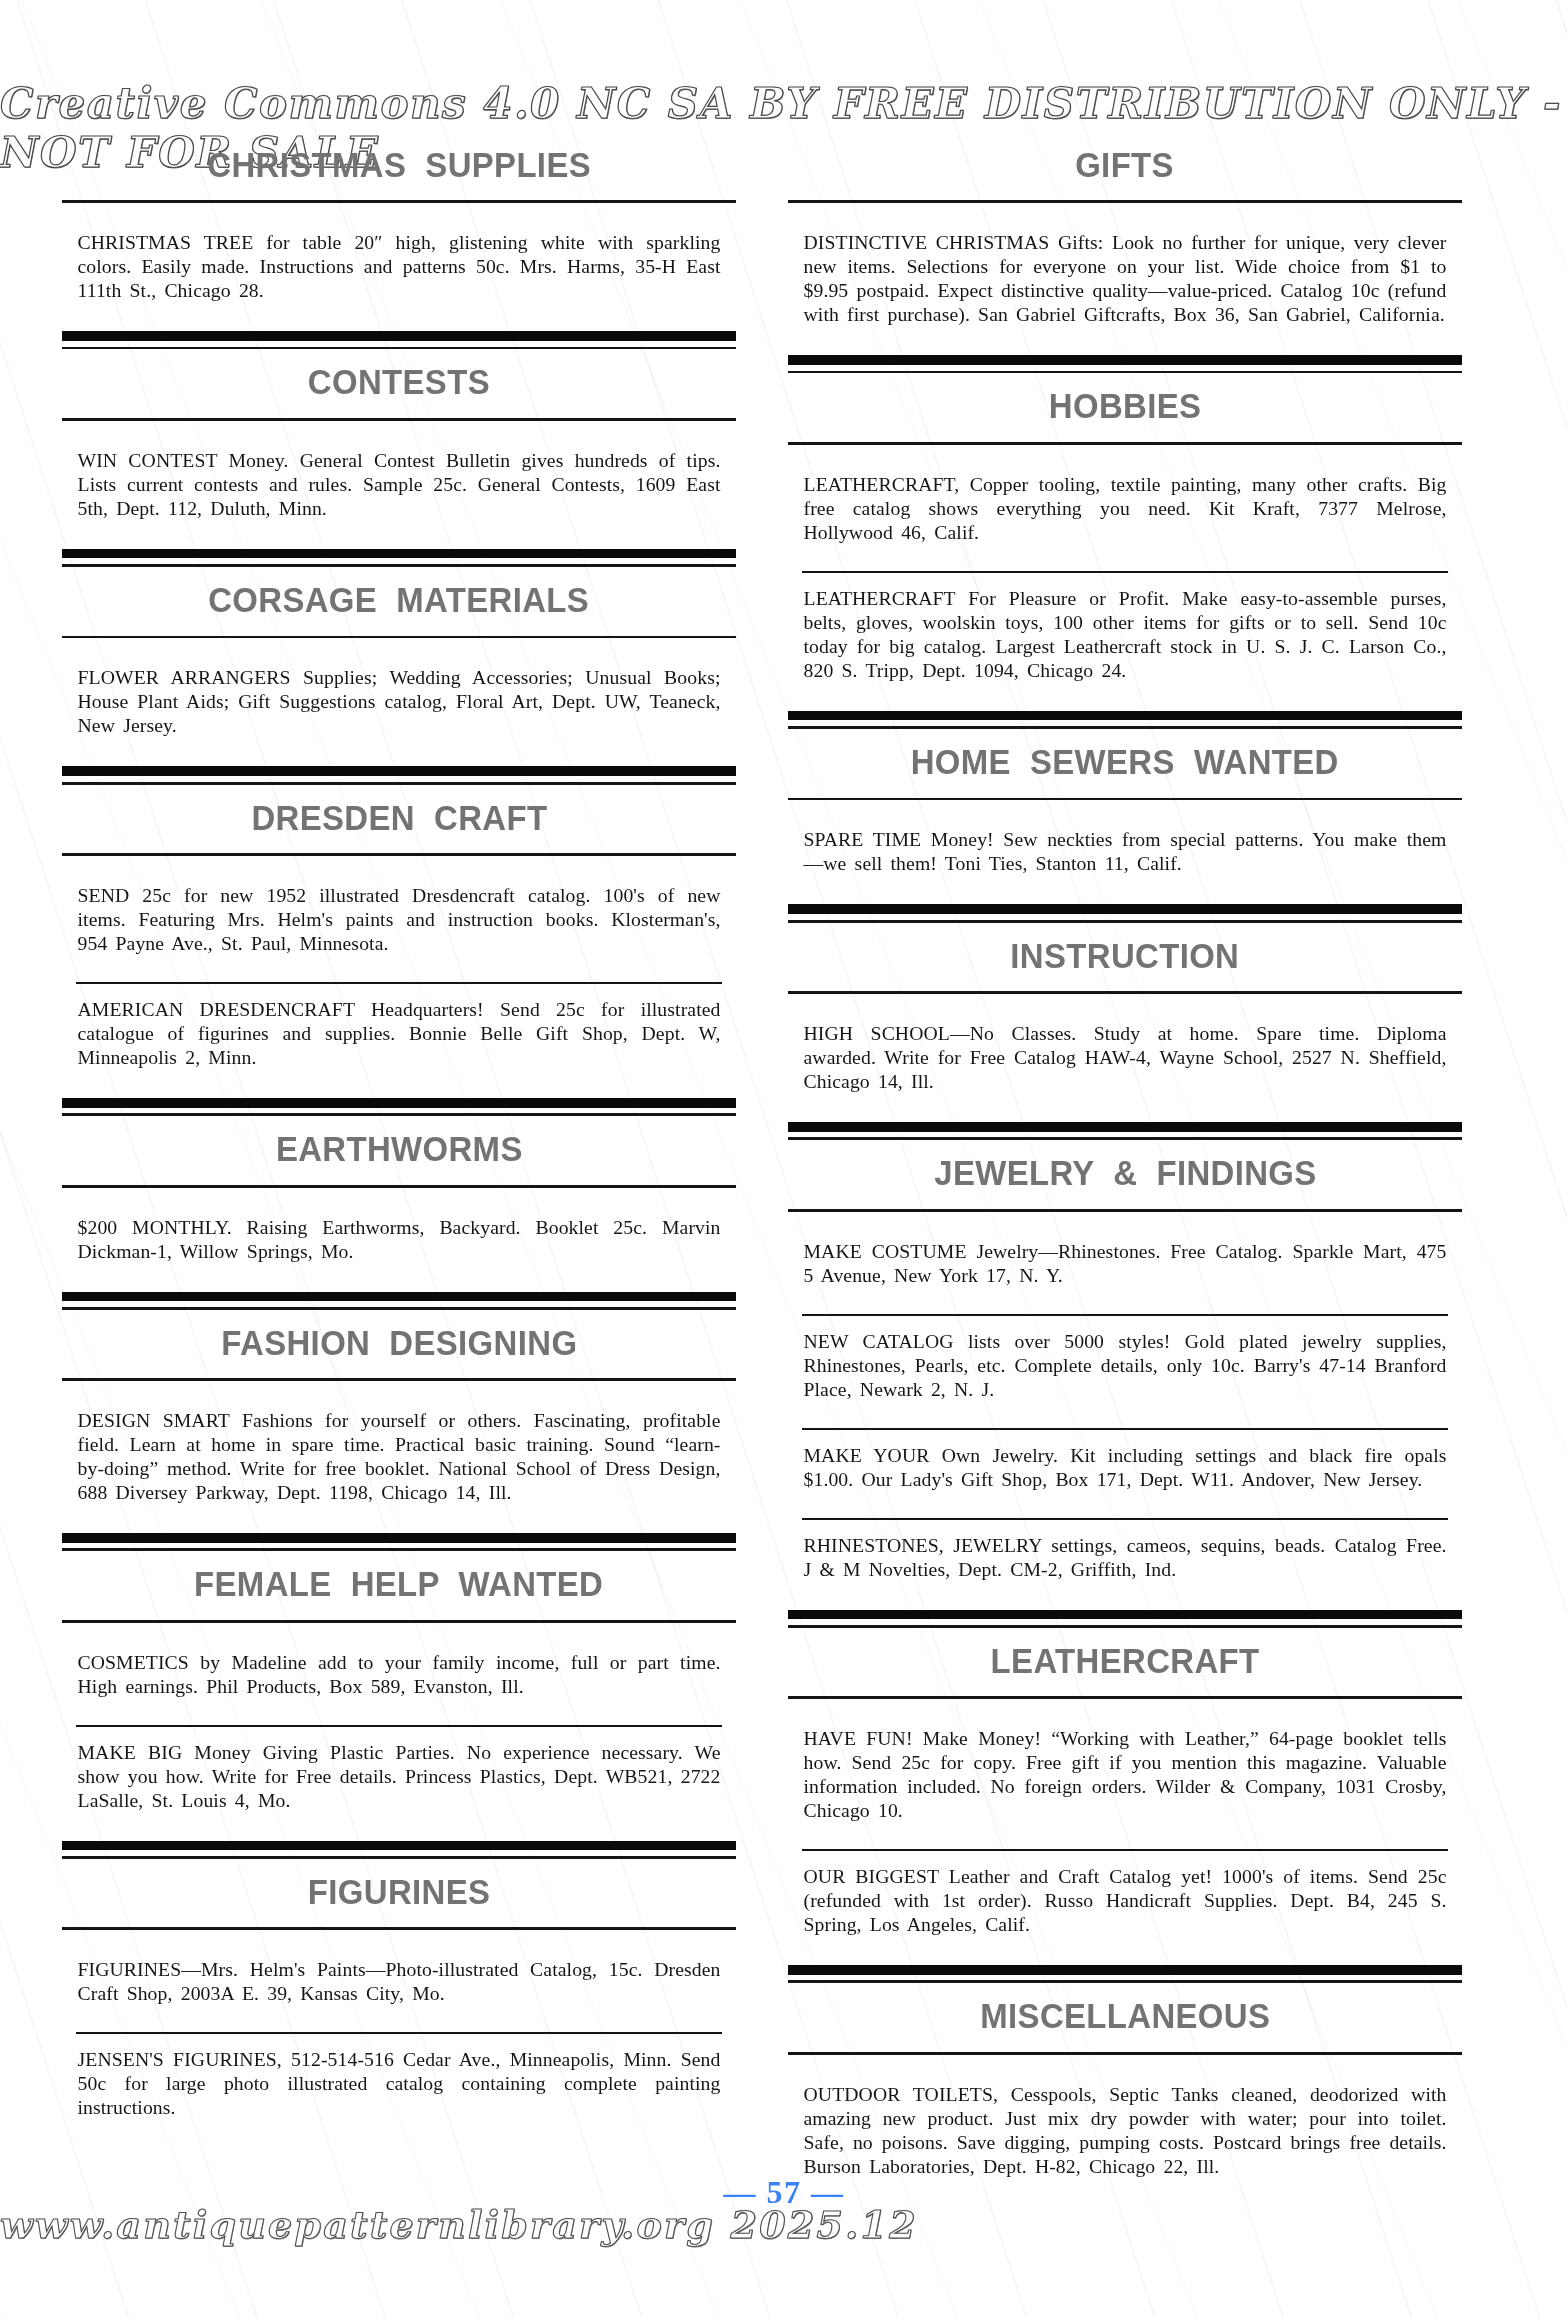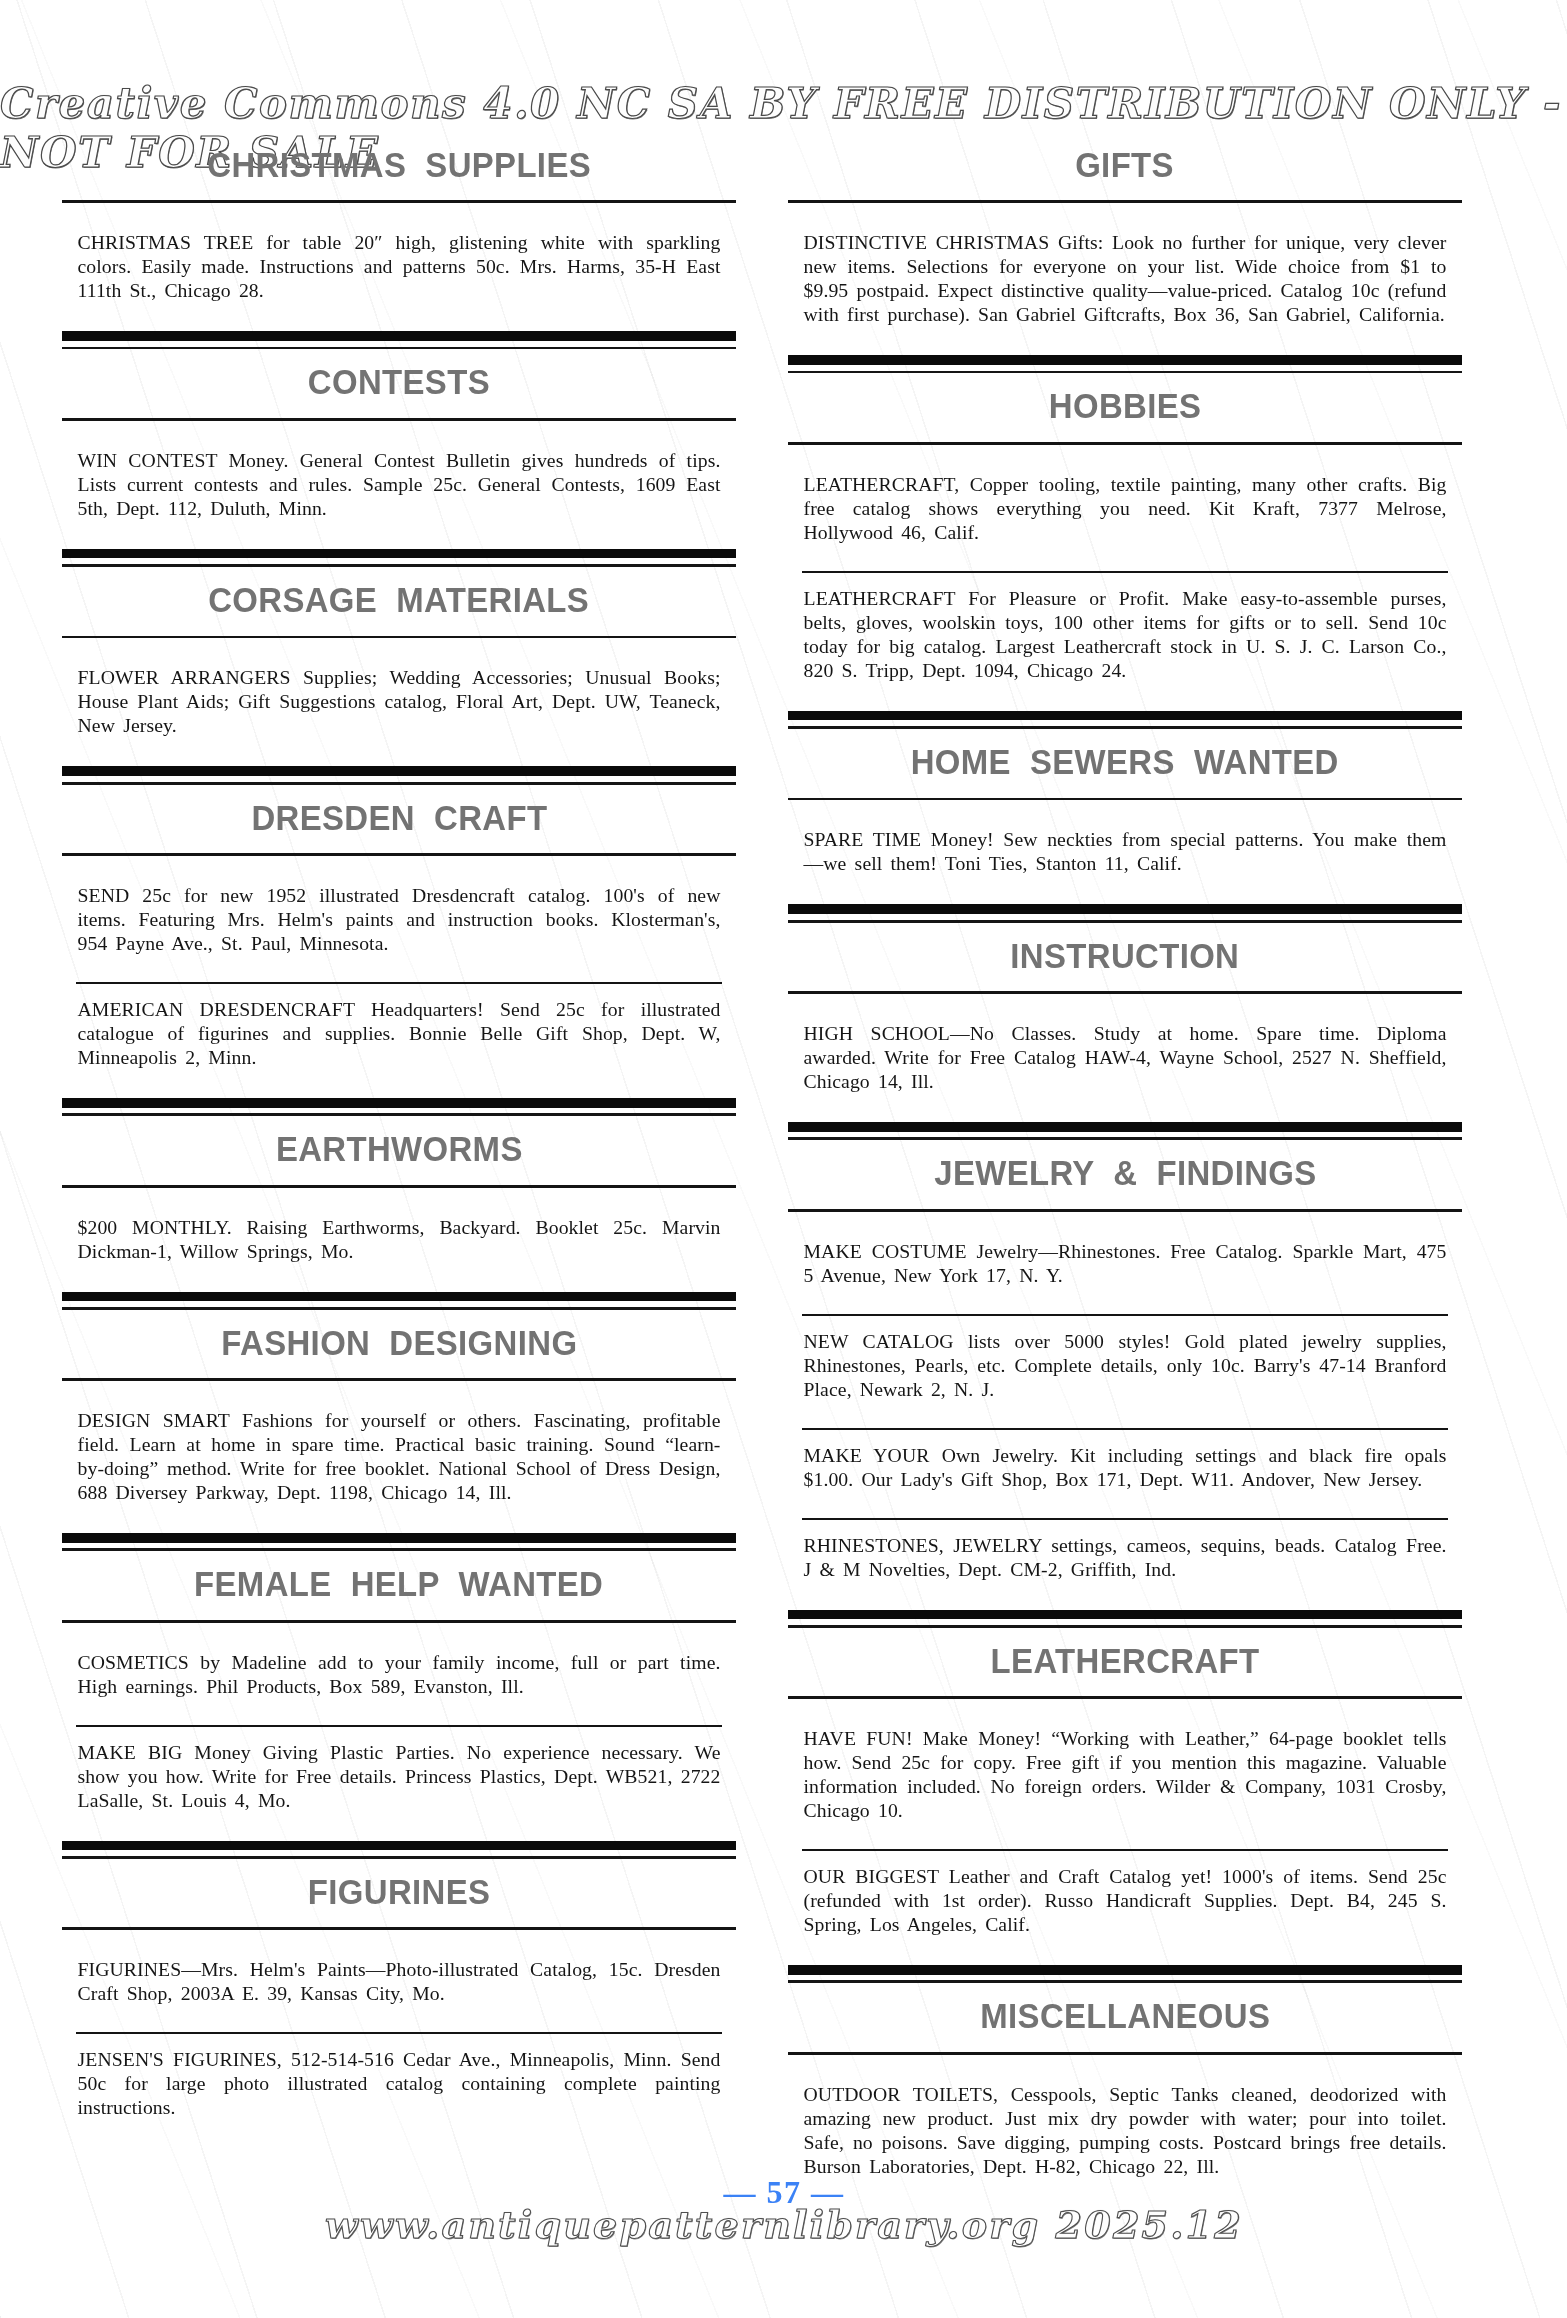--- a/index.html
+++ b/index.html
@@ -47,21 +47,20 @@
     word-spacing:0.16em;letter-spacing:0.1px;
   }
   .ads .ad + .ad{border-top:2.2px solid #141414;}
   .page-number{
     position:absolute;top:2174px;left:0;width:100%;
     text-align:center;font-weight:bold;font-size:32px;
     color:#3b82f6;letter-spacing:1.5px;
   }
   .footer-watermark{
     position:absolute;top:2202px;left:0;width:100%;
-    text-align:center;
     font-family:"DejaVu Serif", serif;
     font-style:italic;font-weight:bold;
     font-size:38px;letter-spacing:2.2px;
     color:#fefefe;
     -webkit-text-stroke:1.1px #4f4f4f;
     text-shadow:0 0 0.7px #555, 0.7px 0.7px 0 #888;
   }
 </style>
 </head>
 <body>

